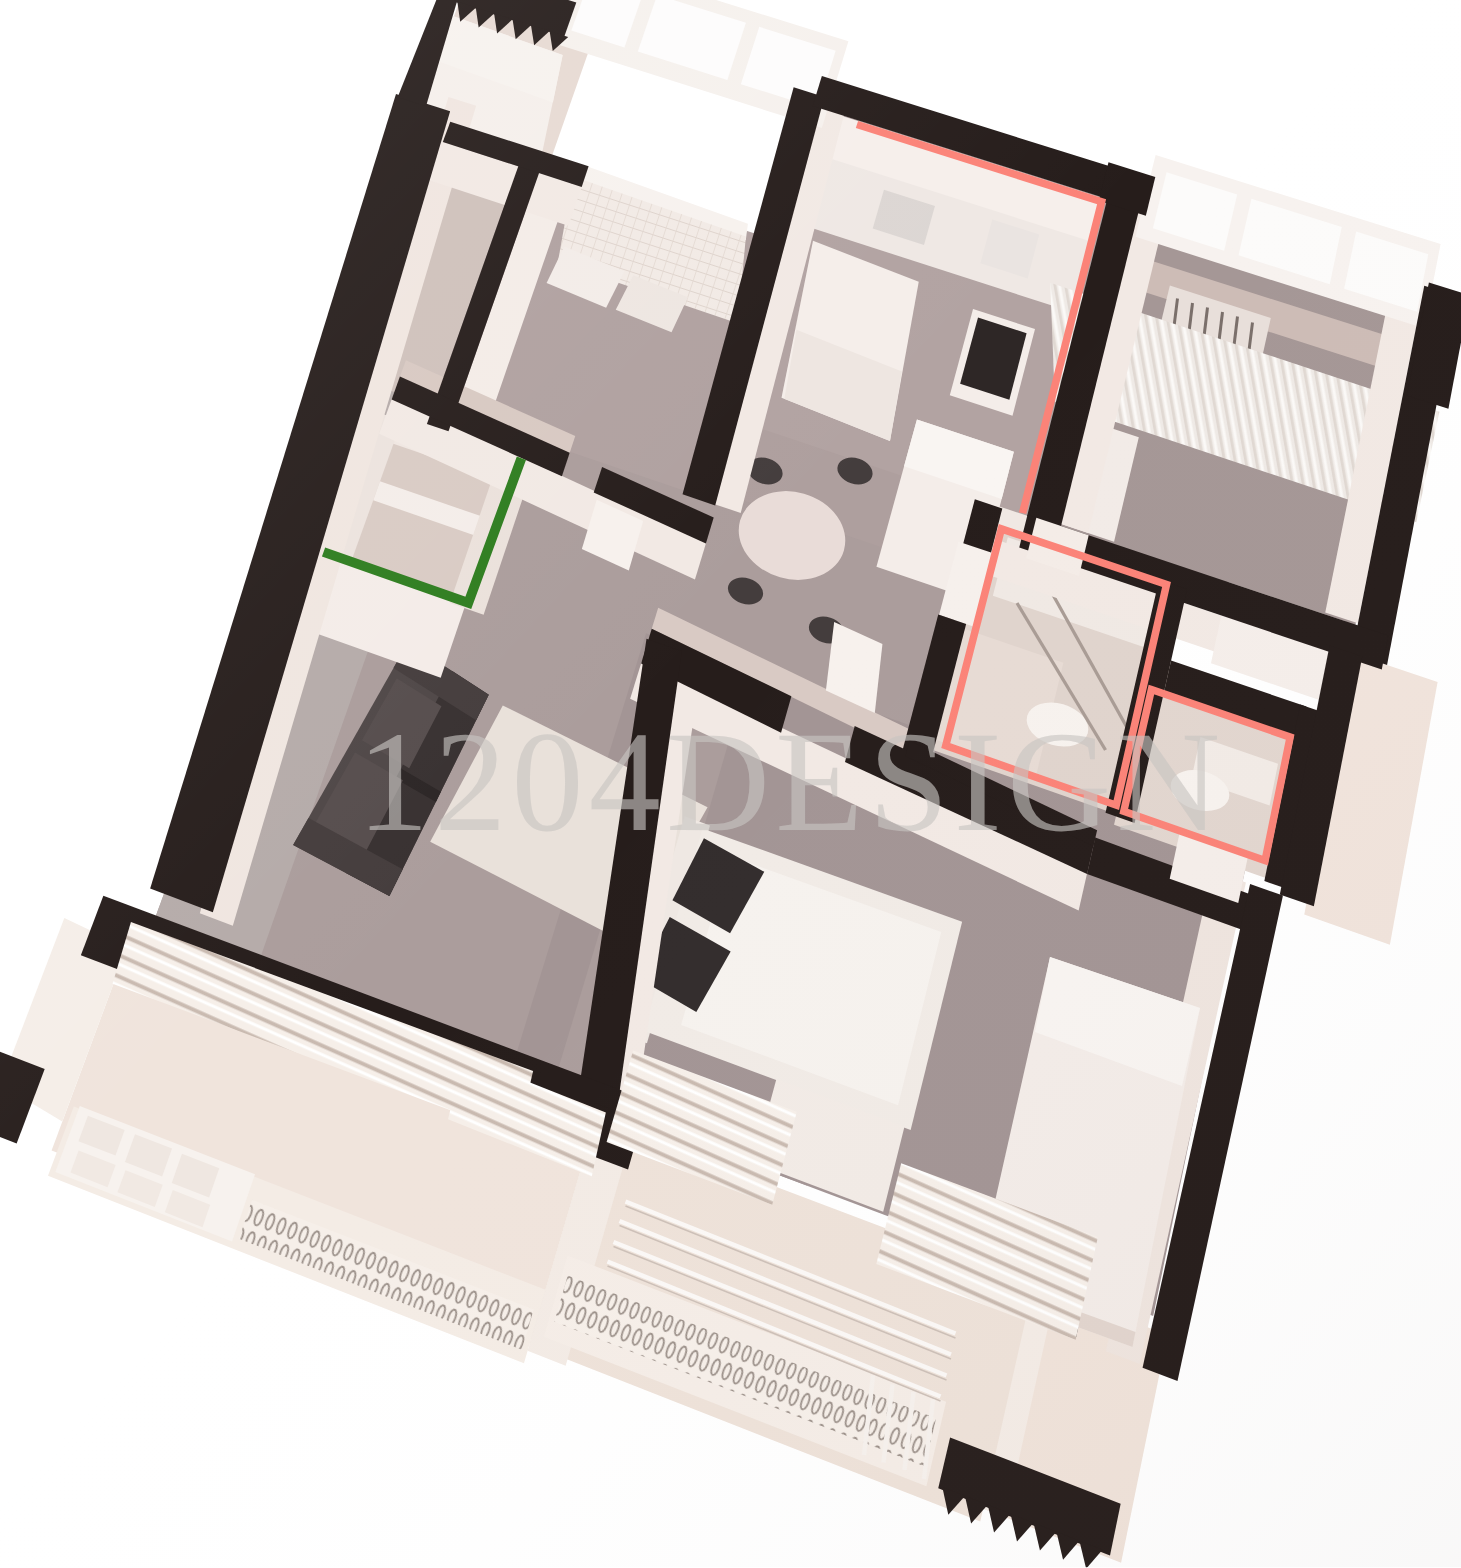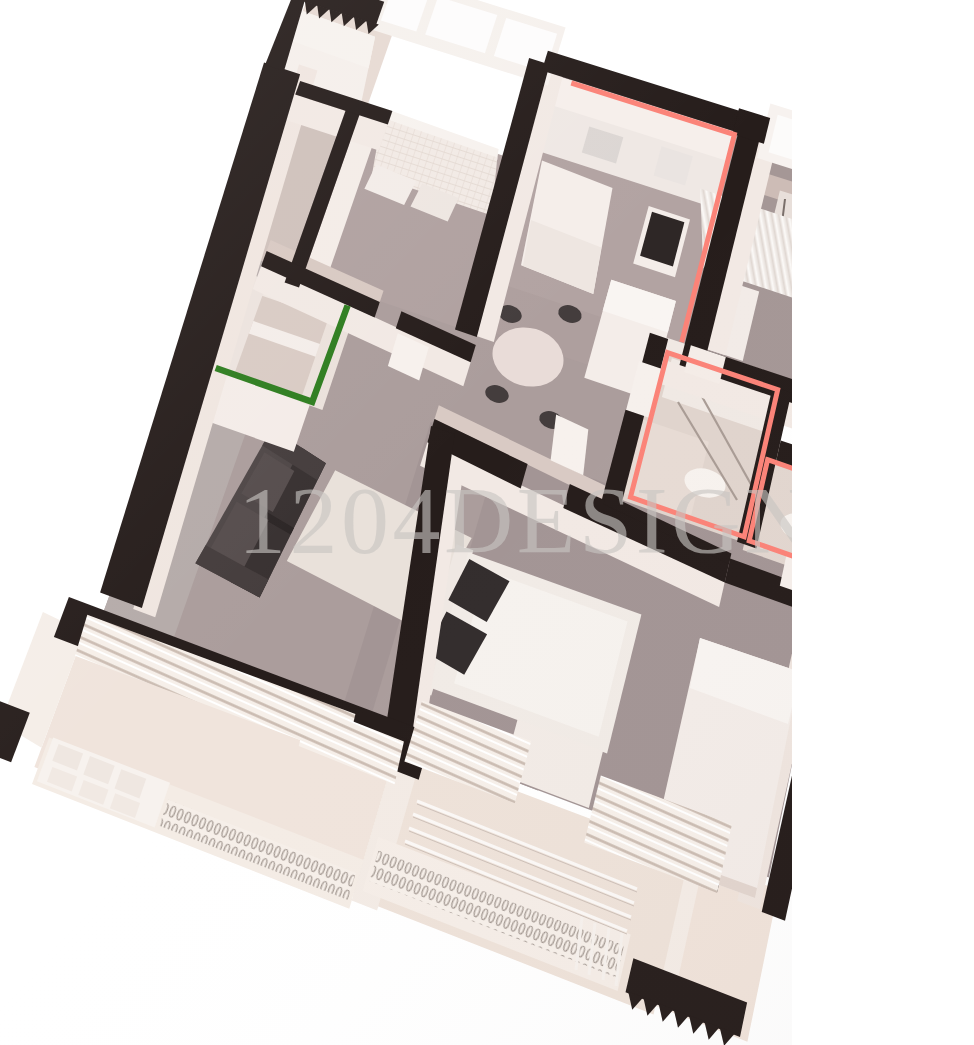--- a/index.html
+++ b/index.html
@@ -1,16 +1,16 @@
 <!DOCTYPE html>
 <html><head>
 <meta charset="utf-8">
 <style>
 html,body{margin:0;padding:0;background:#ffffff;}
-#stage{position:relative;width:792px;height:1045px;overflow:hidden;background:#ffffff;}
+#stage{position:relative;width:974px;height:1045px;overflow:hidden;background:#ffffff;}
 </style>
 </head>
 <body>
 <div id="stage">
 <svg width="974" height="1045" viewBox="0 0 974 1045">
 <defs>
 <pattern id="blind" width="7" height="7" patternUnits="userSpaceOnUse" patternTransform="rotate(18)">
 <rect width="7" height="7" fill="#f2eae5"></rect>
           <line x1="0" y1="0" x2="7" y2="0" stroke="#ded3cc" stroke-width="1.3"></line>
           <line x1="0" y1="0" x2="0" y2="7" stroke="#e2d7d0" stroke-width="1"></line>

